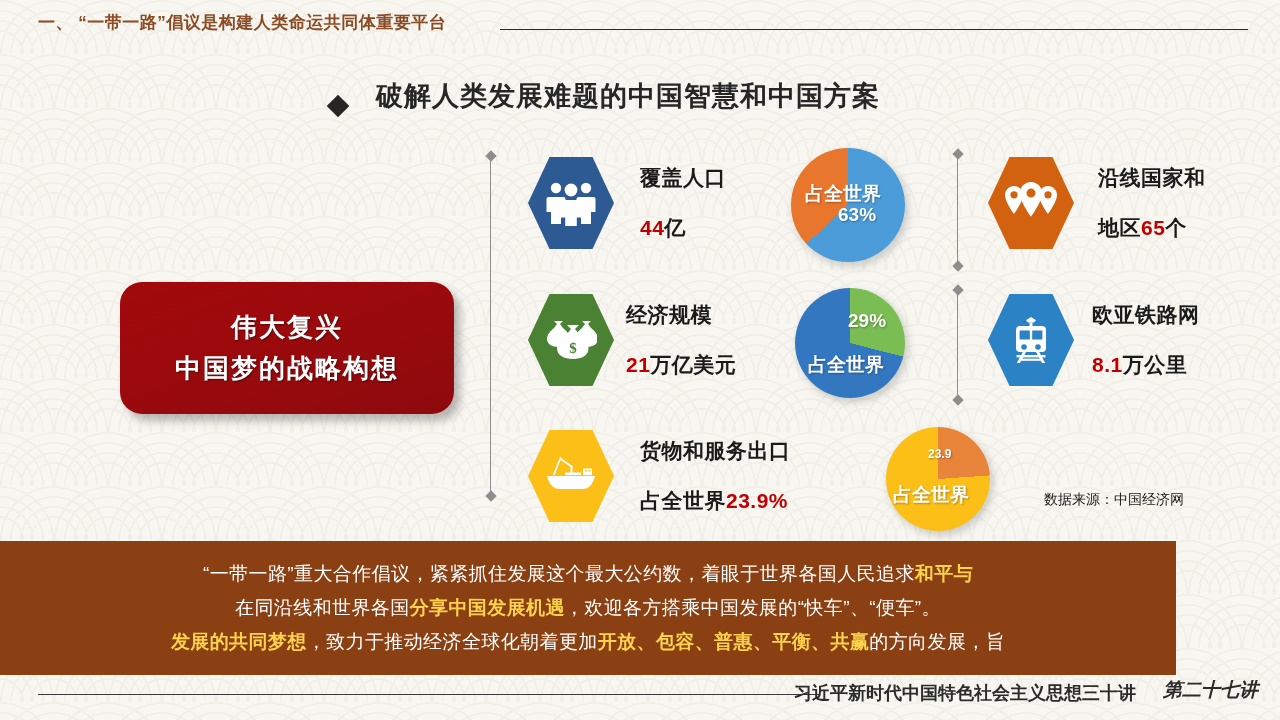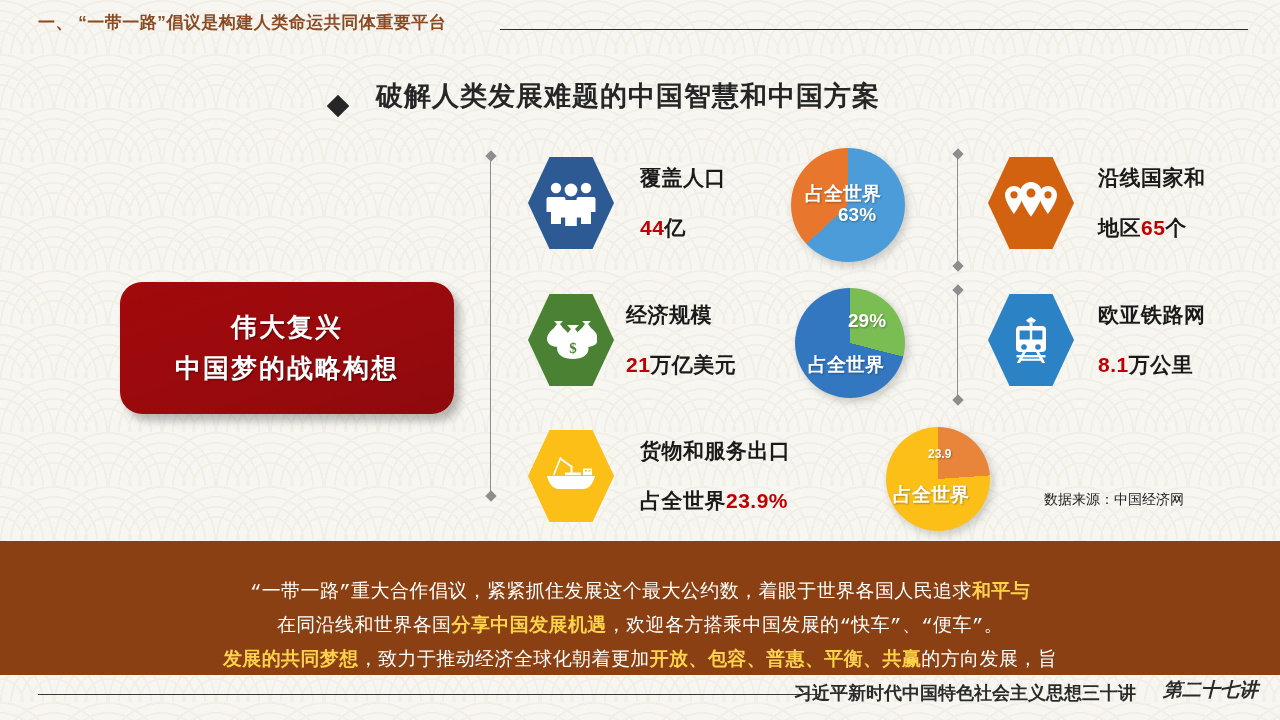--- a/index.html
+++ b/index.html
@@ -158,28 +158,27 @@
     left: 1044px; top: 491px;
     font-size: 14px;
     color: #1a1a1a;
     white-space: nowrap;
   }
 
   
   #brown-band {
     position: absolute;
     left: 0; top: 541px;
-    width: 1280px; height: 134px;
+    width: 1176px; height: 134px;
     background: #8a4012;
     display: flex;
     flex-direction: column;
     align-items: center;
-    justify-content: flex-end;
+    justify-content: center;
     gap: 4px;
-    font-family: Liberation Mono, monospace;
   }
   .band-line {
     color: #ffffff;
     font-size: 19px;
     line-height: 30px;
     letter-spacing: 0.4px;
     white-space: nowrap;
   }
   .band-line .hl {
     color: #ffd24d;
@@ -315,21 +314,21 @@
         <rect x="12.6" y="14.5" width="10.2" height="9" fill="#2b82c4"></rect>
         <rect x="25.2" y="14.5" width="10.2" height="9" fill="#2b82c4"></rect>
         <circle cx="17" cy="31" r="2.8" fill="#2b82c4"></circle>
         <circle cx="31" cy="31" r="2.8" fill="#2b82c4"></circle>
         <path d="M9.5 39 h29 v2.4 h-29z"></path>
         <path d="M12 42.6 h24 v2.2 h-24z"></path>
         <path d="M15.8 36 l-6 11 h3.2 l6-11z"></path>
         <path d="M32.2 36 l6 11 h-3.2 l-6-11z"></path>
       </svg>
     </div>
-    <div class="stat-text" style="margin-left:24px;">
+    <div class="stat-text" style="margin-left:18px;">
       <div class="stat-line">欧亚铁路网</div>
       <div class="stat-line"><span class="num">8.1</span><span>万公里</span></div>
     </div>
   </div>
 
   <div class="stat-row" style="left:528px; top:428px;">
     <div class="hex" style="background:#fcbf18;">
       <svg width="56" height="44" viewBox="0 0 56 44" fill="#ffffff" aria-hidden="true">
         <path d="M17 3 l1.6 0.6 -7 17.4 h-1.8z"></path>
         <path d="M18 4 l12 8.5 -1 1.5 -12-8.5z"></path>

